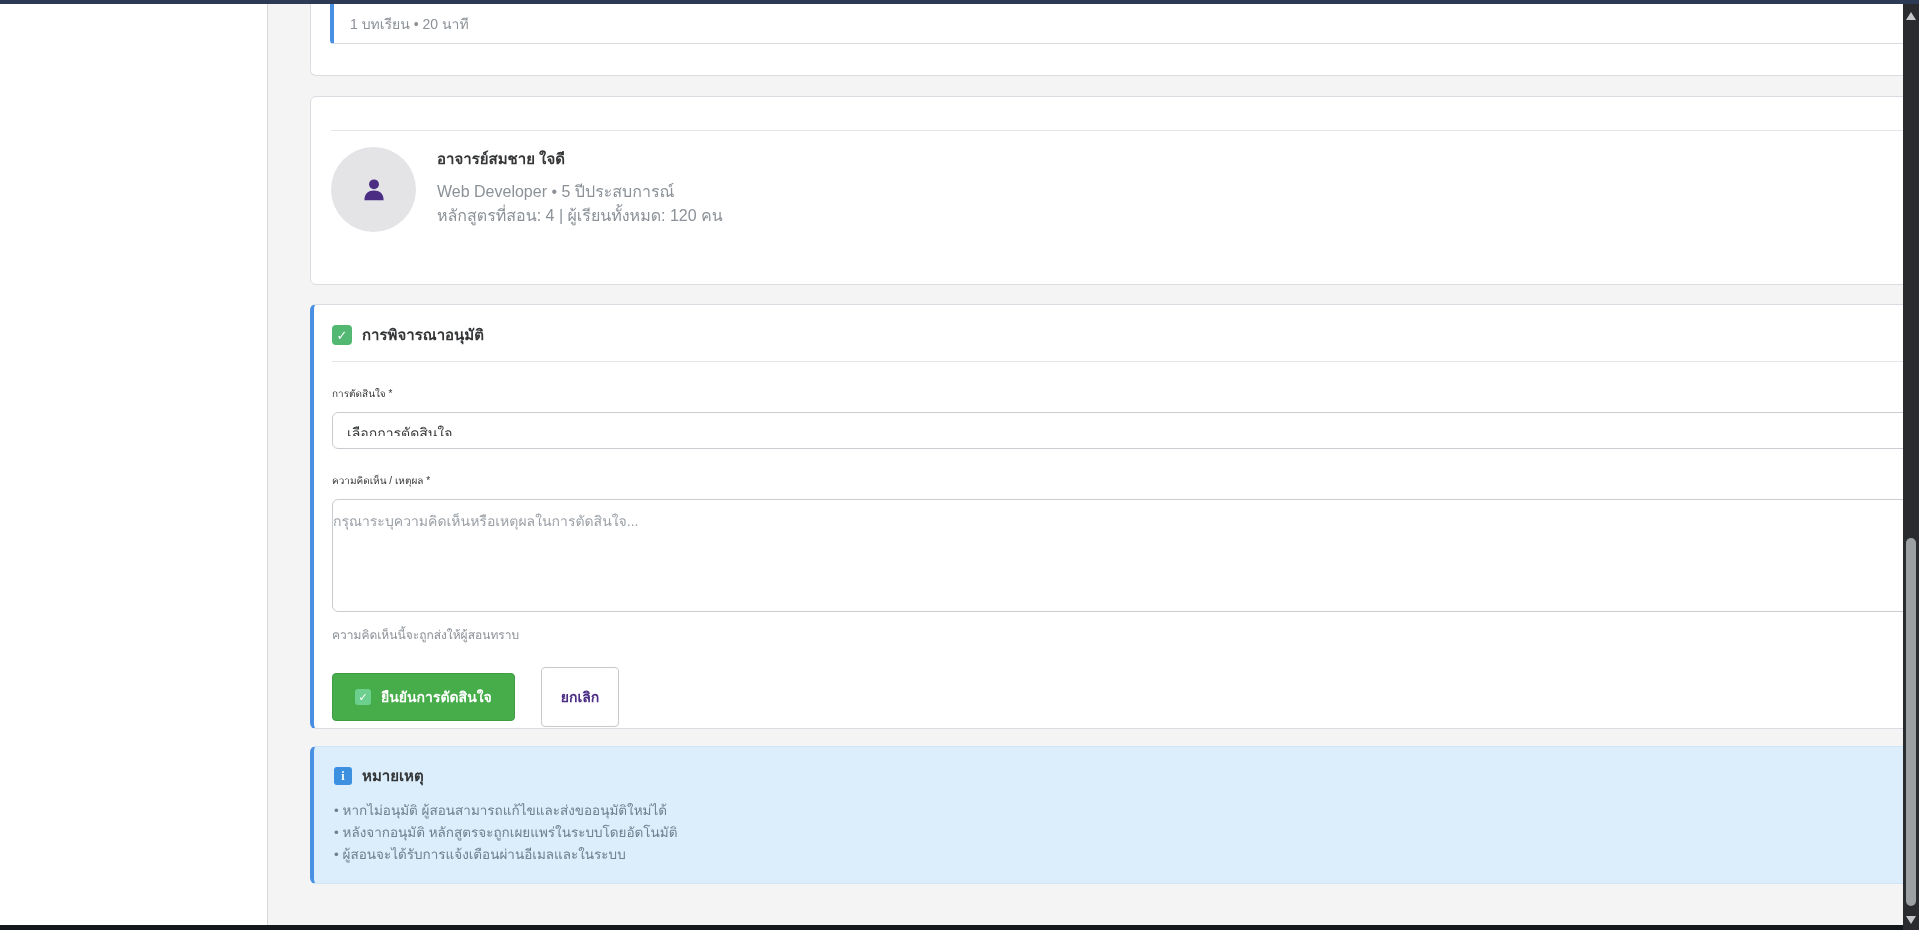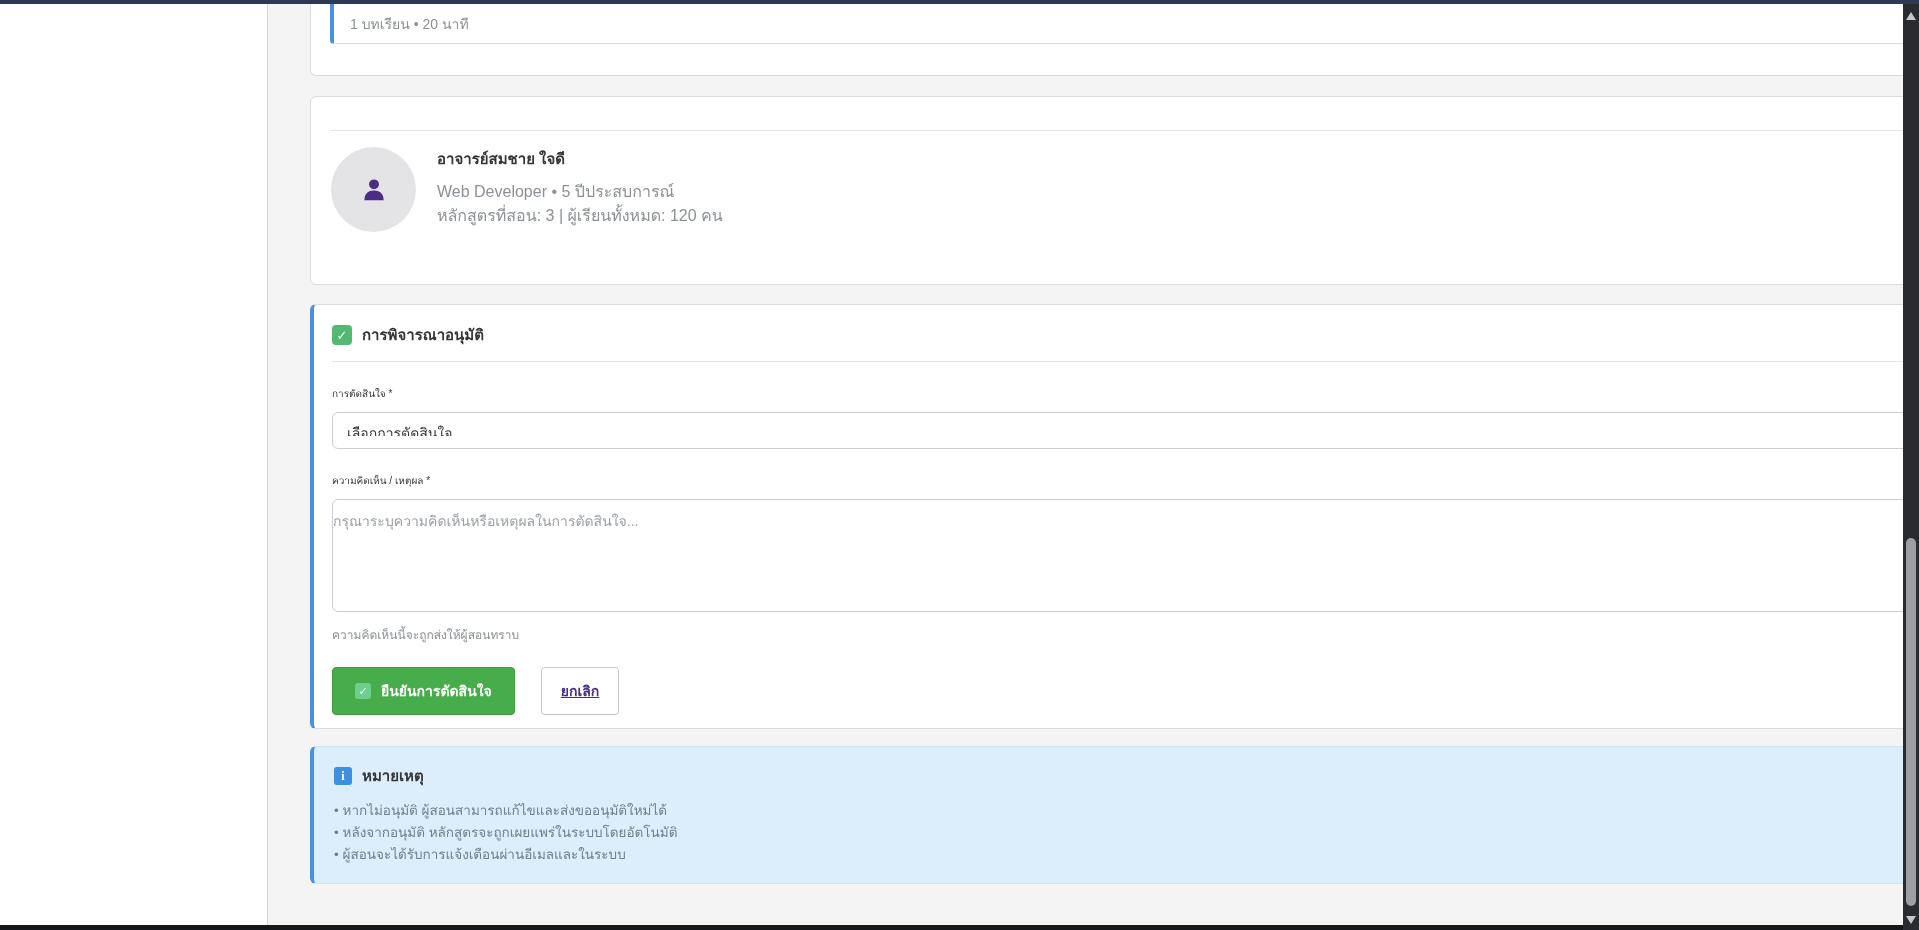--- a/index.html
+++ b/index.html
@@ -44,23 +44,23 @@
   .select-wrap { position:relative; }
   .select-wrap .chev { position:absolute; right:13px; top:11px; pointer-events:none; }
   .comment-area { width:100%; height:113px; border:1px solid #c9cdd2; border-radius:6px;
     padding:10px 0; font-family:inherit; font-size:14px; color:#333537; resize:both; }
   .comment-area::placeholder { color:#9aa0a6; }
   .help-text { color:#8b9197; font-size:12px; margin-top:10px; }
   .btn-row { display:flex; align-items:center; gap:26px; margin-top:23px; }
   .btn-confirm { display:flex; align-items:center; gap:10px; background:#47ad4b; color:#fff;
     border:1px solid #3f9c43; border-radius:4px; padding:12px 22px; font-family:inherit;
     font-size:14px; font-weight:bold; cursor:pointer; }
-  .btn-cancel { background:#fff; border:1px solid #c9c9c9; border-radius:4px; padding:12px 19px;
+  .btn-cancel { background:#fff; border:1px solid #c9c9c9; border-radius:4px; padding:18px 19px;
     font-family:inherit; font-size:14px; font-weight:bold; color:#4b2e83;
-    text-decoration:underline; cursor:pointer; }
+    cursor:pointer; }
 
   
   .card-note { margin-top:17px; background:#dceefb; border:1px solid #cfe4f5;
     border-left:4px solid #4a90e2; border-radius:6px; height:138px; padding:17px 20px; }
   .note-list { margin-top:12px; color:#70808c; font-size:13.5px; line-height:22px; }
   .note-item::before { content:"• "; }
 
   
   .icon-check { width:20px; height:20px; background:#52b872; border-radius:4px; color:#fff;
     display:inline-flex; align-items:center; justify-content:center; font-size:13px; font-weight:bold; flex:0 0 auto; }
@@ -99,21 +99,21 @@
       <div class="instructor-body">
         <div class="avatar">
           <svg width="22" height="24" viewBox="0 0 16 17">
             <circle cx="8" cy="4.4" r="3.6" fill="#4b2e83"></circle>
             <path d="M1 16 C1 10.8 4 8.8 8 8.8 C12 8.8 15 10.8 15 16 Z" fill="#4b2e83"></path>
           </svg>
         </div>
         <div>
           <div class="inst-name">อาจารย์สมชาย ใจดี</div>
           <div class="inst-sub">Web Developer • 5 ปีประสบการณ์</div>
-          <div class="inst-sub">หลักสูตรที่สอน: 3 | ผู้เรียนทั้งหมด: 120 คน</div>
+          <div class="inst-sub">หลักสูตรที่สอน: 4 | ผู้เรียนทั้งหมด: 120 คน</div>
         </div>
       </div>
     </div>
 
     <div class="card card-approval">
       <div class="section-head">
         <span class="icon-check">✓</span>
         <span>การพิจารณาอนุมัติ</span>
       </div>
       <div class="hr"></div>

